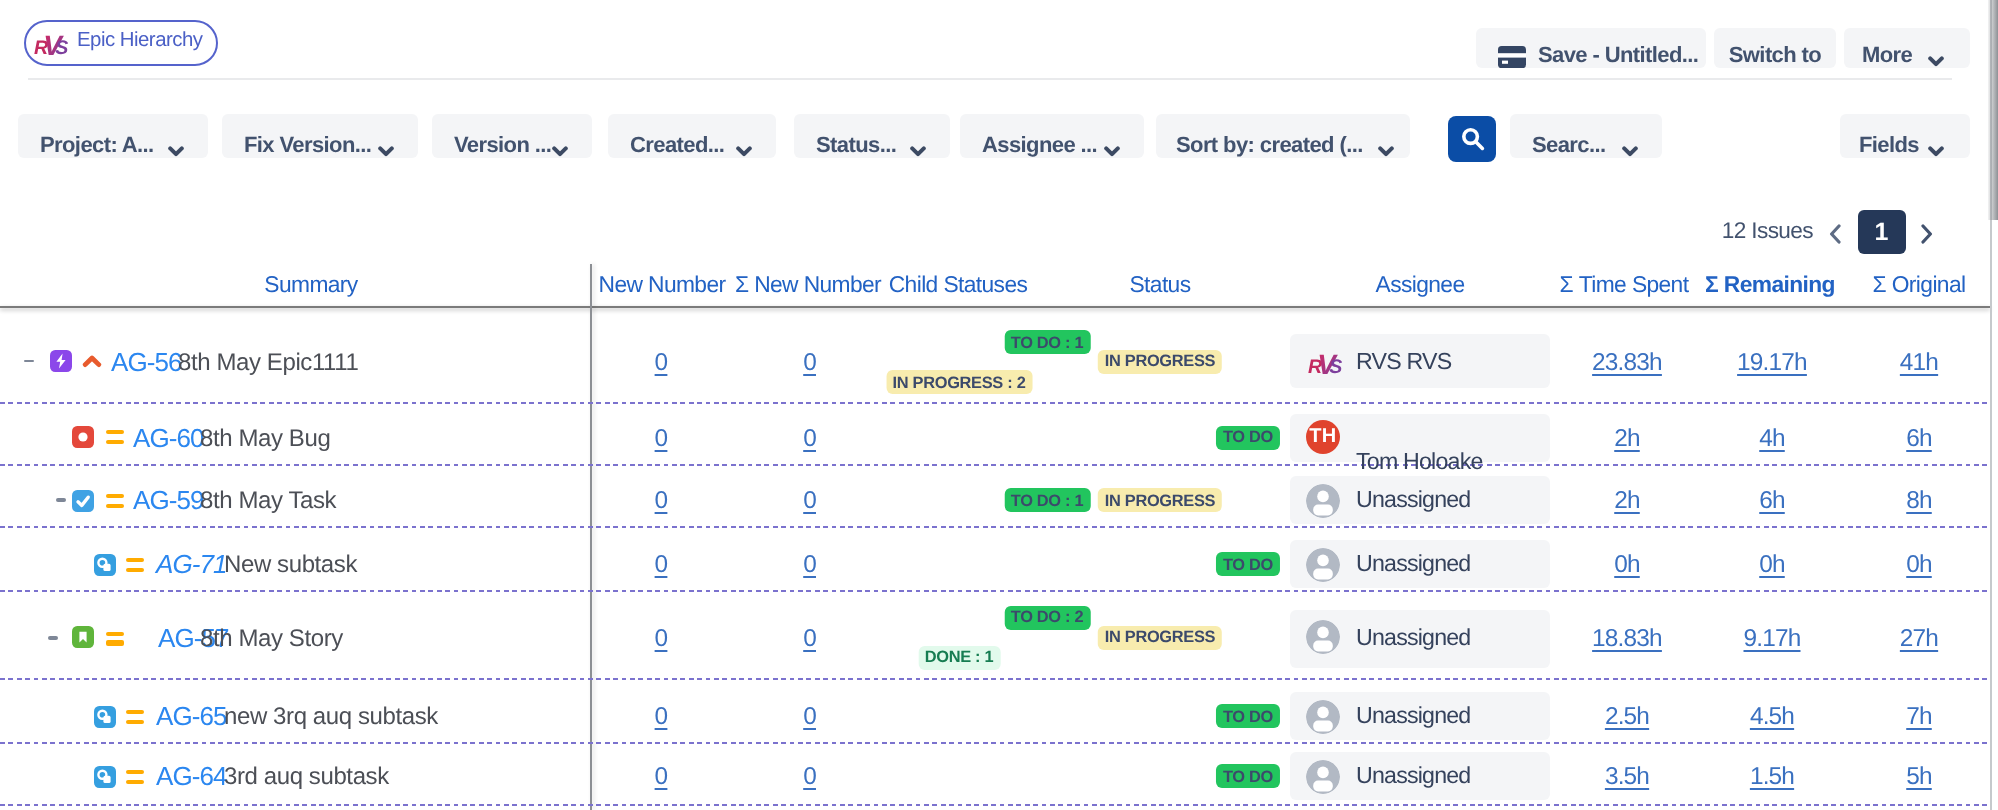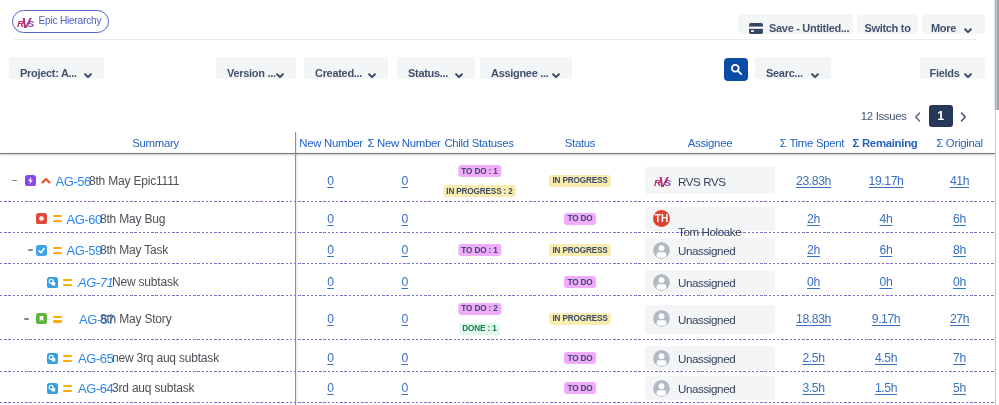--- a/index.html
+++ b/index.html
@@ -12,21 +12,21 @@
          letter-spacing:-0.3px; white-space:nowrap; }
   .tbtn { top:14px; height:20px; }
   .hdr { position:absolute; top:136.5px; transform:translateX(-50%); font-size:11.4px;
          color:#2262c4; letter-spacing:-0.3px; white-space:nowrap; }
   .lnk { position:absolute; transform:translate(-50%,-50%); font-size:12.2px; color:#3a70c0;
          letter-spacing:-0.4px; text-decoration:underline; text-underline-offset:2px;
          text-decoration-thickness:1.3px; white-space:nowrap; }
   .pill { position:absolute; height:12px; border-radius:3px; font-size:8.2px; font-weight:bold;
           color:#3c4a6b; display:flex; align-items:center; justify-content:center;
           transform:translate(-50%,-50%); padding:0 3.5px; letter-spacing:-0.15px; white-space:nowrap; }
-  .pgray { background:#f0abfc; }
+  .pgray { background:#22c55e;margin-left:44px; }
   .pyellow { background:#F8ECAE; }
   .pgreen { background:#E2FAEC; color:#177D52; }
   .sep { position:absolute; left:0; width:995px; height:1px;
          background:repeating-linear-gradient(90deg, #7b72ce 0px, #7b72ce 2.4px, rgba(0,0,0,0) 2.4px, rgba(0,0,0,0) 4.2px); }
   .asgbox { position:absolute; left:645px; width:130px; background:#F4F5F7; border-radius:3px; }
   .aname { position:absolute; left:678px; transform:translateY(-50%); font-size:11.6px;
            color:#35425c; letter-spacing:-0.4px; white-space:nowrap; }
   .key { position:absolute; transform:translateY(-50%); font-size:13px; color:#2b87f0;
          letter-spacing:-0.45px; white-space:nowrap;text-align:center; }
   .sum { position:absolute; transform:translateY(-50%); font-size:12px; color:#4c4f56;
@@ -73,40 +73,52 @@
   </div>
 
   <div class="abs" style="left:14px; top:39px; width:962px; height:1px; background:#e9eaec;"></div>
 
   <div class="btn" style="left:9px;   width:95px;">
     <span>Project: A...</span>
     <svg width="8" height="6" viewBox="0 0 8 6">
         <path d="M1.1 1.2 L4 4.1 L6.9 1.2" stroke="#3c4a63" stroke-width="2" fill="none" stroke-linecap="round" stroke-linejoin="round"></path>
       </svg>
   </div>
+  <div class="btn" style="left:111px; width:98px;">
+    <span>Fix Version...</span>
+    <svg width="8" height="6" viewBox="0 0 8 6">
+        <path d="M1.1 1.2 L4 4.1 L6.9 1.2" stroke="#3c4a63" stroke-width="2" fill="none" stroke-linecap="round" stroke-linejoin="round"></path>
+      </svg>
+  </div>
   <div class="btn" style="left:216px; width:80px;">
     <span>Version ...</span>
     <svg width="8" height="6" viewBox="0 0 8 6">
         <path d="M1.1 1.2 L4 4.1 L6.9 1.2" stroke="#3c4a63" stroke-width="2" fill="none" stroke-linecap="round" stroke-linejoin="round"></path>
       </svg>
   </div>
   <div class="btn" style="left:304px; width:84px;">
     <span>Created...</span>
     <svg width="8" height="6" viewBox="0 0 8 6">
         <path d="M1.1 1.2 L4 4.1 L6.9 1.2" stroke="#3c4a63" stroke-width="2" fill="none" stroke-linecap="round" stroke-linejoin="round"></path>
       </svg>
   </div>
   <div class="btn" style="left:397px; width:78px;">
     <span>Status...</span>
     <svg width="8" height="6" viewBox="0 0 8 6">
         <path d="M1.1 1.2 L4 4.1 L6.9 1.2" stroke="#3c4a63" stroke-width="2" fill="none" stroke-linecap="round" stroke-linejoin="round"></path>
       </svg>
   </div>
   <div class="btn" style="left:480px; width:92px;">
     <span>Assignee ...</span>
+    <svg width="8" height="6" viewBox="0 0 8 6">
+        <path d="M1.1 1.2 L4 4.1 L6.9 1.2" stroke="#3c4a63" stroke-width="2" fill="none" stroke-linecap="round" stroke-linejoin="round"></path>
+      </svg>
+  </div>
+  <div class="btn" style="left:578px; width:127px; padding:0 8px 0 10px;">
+    <span>Sort by: created (...</span>
     <svg width="8" height="6" viewBox="0 0 8 6">
         <path d="M1.1 1.2 L4 4.1 L6.9 1.2" stroke="#3c4a63" stroke-width="2" fill="none" stroke-linecap="round" stroke-linejoin="round"></path>
       </svg>
   </div>
   <div class="abs" style="left:724px; top:57.5px; width:24px; height:23px; background:#0b4da6; border-radius:4px; display:flex; align-items:center; justify-content:center;">
     <svg width="13" height="13" viewBox="0 0 13 13">
         <circle cx="5.3" cy="5.3" r="3.4" stroke="#fff" stroke-width="1.8" fill="none"></circle>
         <line x1="8" y1="8" x2="11.2" y2="11.2" stroke="#fff" stroke-width="1.8" stroke-linecap="round"></line>
       </svg>
   </div>

